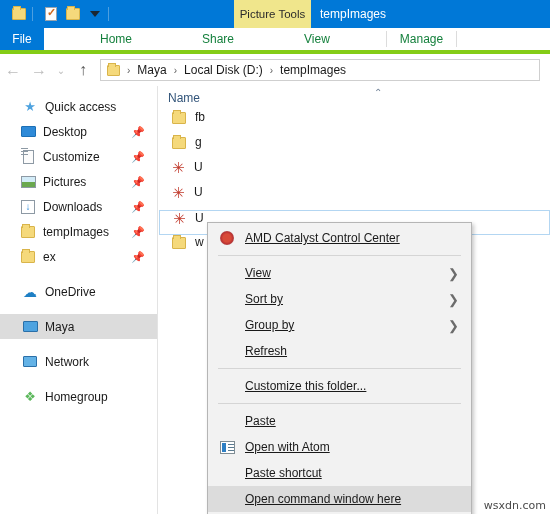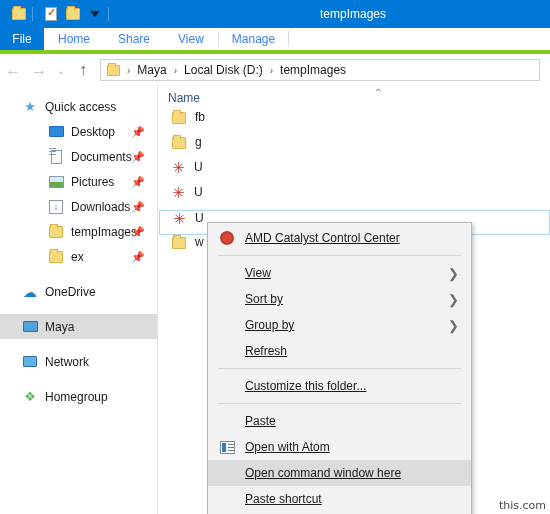--- a/index.html
+++ b/index.html
@@ -66,21 +66,21 @@
     background: #ffffff; border-bottom: 4px solid #84cc16;
     display: flex; align-items: stretch;
   }
   .tab-file {
     width: 44px; background: #0078d7; color: #fff;
     display: flex; align-items: center; justify-content: center;
     font-size: 12px;
   }
   .tab {
     padding: 0 14px; display: flex; align-items: center;
-    font-size: 12px; color: #3b82f6; white-space: nowrap;
+    font-size: 12px; color: #15803d; white-space: nowrap; margin-left: 42px;
   }
   .tab-manage { position: relative; }
   .tab-manage::before {
     content: ""; position: absolute; left: 0; top: 3px; bottom: 3px;
     border-left: 1px solid #dcdcdc;
   }
   .tab-manage::after {
     content: ""; position: absolute; right: 0; top: 3px; bottom: 3px;
     border-right: 1px solid #dcdcdc;
   }
@@ -124,21 +124,21 @@
   .navpane {
     position: absolute; left: 0; top: 0; width: 158px; height: 428px;
     background: #ffffff; border-right: 1px solid #e3e3e3;
     padding-top: 8px;
   }
   .nav-item {
     height: 25px; display: flex; align-items: center;
     padding-left: 22px; font-size: 12px; color: #1a1a1a;
     position: relative;
   }
-  .nav-item.child { padding-left: 48px; }
+  .nav-item.child { padding-left: 20px; }
   .nav-item.selected { background: #dcdcdc; }
   .nav-label { margin-left: 7px; white-space: nowrap; }
   .nav-icon { width: 16px; height: 16px; display: flex; align-items: center; justify-content: center; flex: none; }
   .pin {
     position: absolute; right: 12px; top: 50%; transform: translateY(-50%);
     font-size: 11px; color: #9a9a9a;
   }
   .nav-gap { height: 10px; }
 
   .ico-star { color: #4fa3df; font-size: 13px; }
@@ -279,20 +279,21 @@
           <div class="doc-ico"></div>
         </div>
       <div class="qat-item">
           <div class="folder-ico"></div>
         </div>
       <div class="qat-item">
           <div class="dropdown-ico"></div>
         </div>
       <div class="qat-sep"></div>
     </div>
+    <div class="pt-tab">Picture Tools</div>
     <div class="win-title">tempImages</div>
   </div>
 
   <div class="ribbonbar">
     <div class="tab-file">File</div>
     <div class="tab">Home</div>
     <div class="tab">Share</div>
     <div class="tab">View</div>
     <div class="tab tab-manage">Manage</div>
   </div>
@@ -327,21 +328,21 @@
             <span class="ico-desktop"></span>
           </span>
         <span class="nav-label">Desktop</span>
         <span class="pin">📌</span>
       </div>
 
       <div class="nav-item child">
         <span class="nav-icon">
             <span class="ico-doc"></span>
           </span>
-        <span class="nav-label">Documents</span>
+        <span class="nav-label">Customize</span>
         <span class="pin">📌</span>
       </div>
 
       <div class="nav-item child">
         <span class="nav-icon">
             <span class="ico-pic"></span>
           </span>
         <span class="nav-label">Pictures</span>
         <span class="pin">📌</span>
       </div>
@@ -475,29 +476,29 @@
 
       <div class="mi">
         <span>Paste</span>
       </div>
       <div class="mi">
         <span class="mi-icon">
             <span class="atom-ico"></span>
           </span>
         <span>Open with Atom</span>
       </div>
+      <div class="mi">
+        <span>Paste shortcut</span>
+      </div>
       <div class="mi highlight">
         <span>Open command window here</span>
       </div>
       <div class="mi">
-        <span>Paste shortcut</span>
-      </div>
-      <div class="mi">
         
         
       </div>
 
     </div>
 
   </div>
 
-  <div class="watermark">this.com</div>
+  <div class="watermark">wsxdn.com</div>
 </div>
 
 </body></html>

